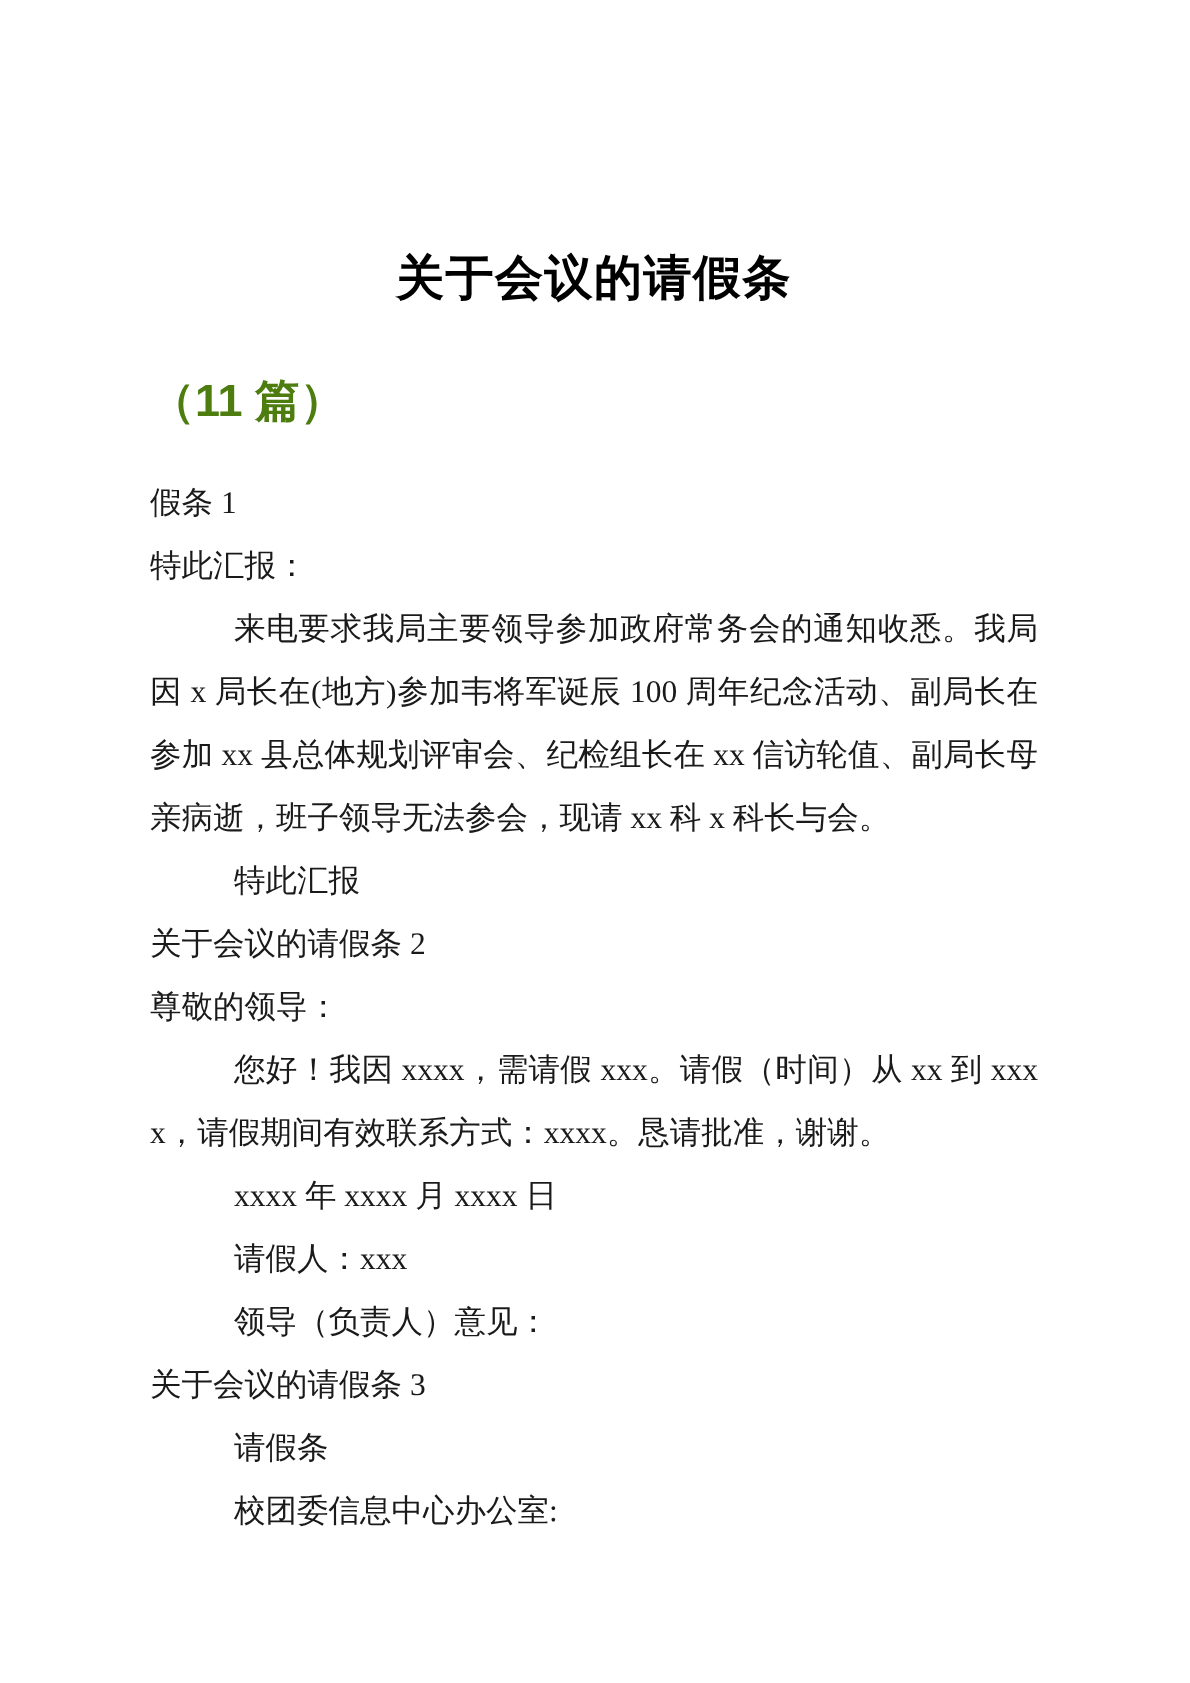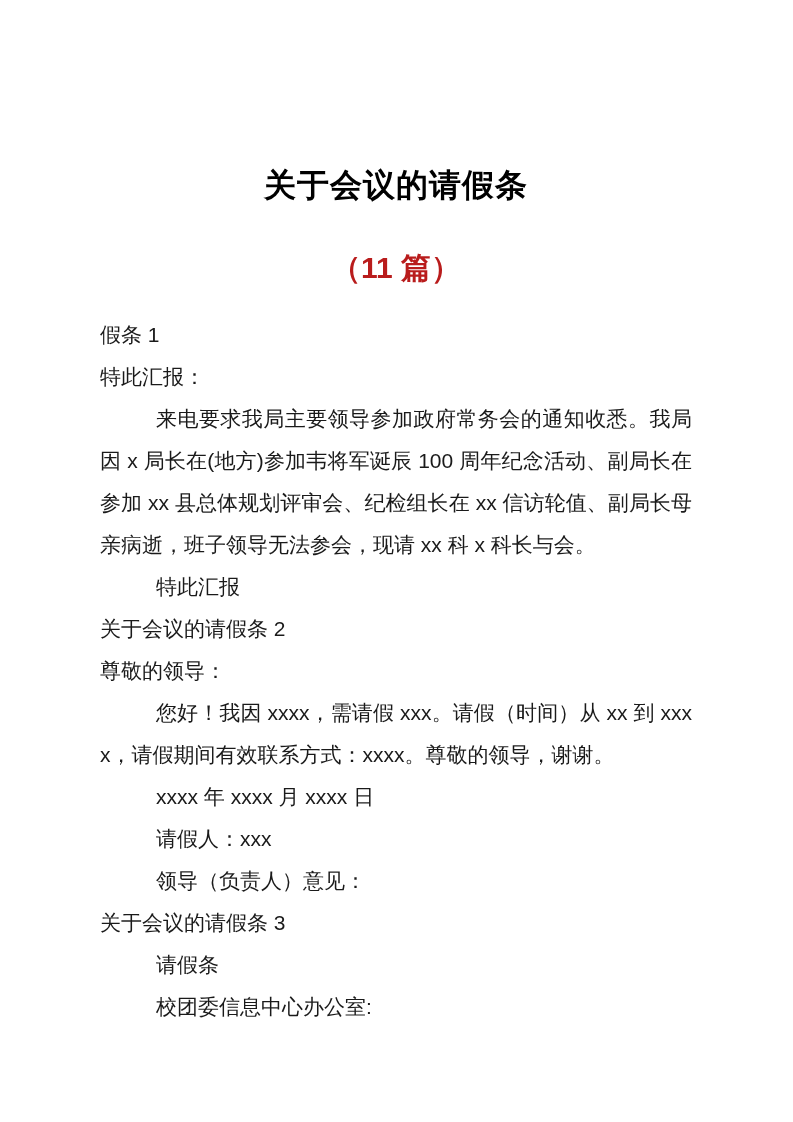--- a/index.html
+++ b/index.html
@@ -31,27 +31,28 @@
     text-align: center;
     color: #000000;
     letter-spacing: 1px;
     white-space: nowrap;
   }
   .doc-subtitle {
     margin: 38px 0 0 0;
     font-size: 30px;
     line-height: 44px;
     font-weight: bold;
-    text-align: center;
-    color: #b91c1c;
+    text-align: left;
+    color: #4d7c0f;
     white-space: nowrap;
   }
   .doc-body {
     margin-top: 24px;
     width: 592px;
+    font-family: Liberation Serif, serif;
   }
   .para {
     margin: 0;
     font-size: 21px;
     line-height: 42px;
     font-weight: 400;
     color: #1a1a1a;
     text-align: left;
     word-break: break-all;
     overflow-wrap: break-word;
@@ -78,21 +79,21 @@
 
       <p class="para indent justify">来电要求我局主要领导参加政府常务会的通知收悉。我局因 x 局长在(地方)参加韦将军诞辰 100 周年纪念活动、副局长在参加 xx 县总体规划评审会、纪检组长在 xx 信访轮值、副局长母亲病逝，班子领导无法参会，现请 xx 科 x 科长与会。</p>
 
       <p class="para indent">特此汇报</p>
 
 
       <p class="para">关于会议的请假条 2</p>
 
       <p class="para">尊敬的领导：</p>
 
-      <p class="para indent justify">您好！我因 xxxx，需请假 xxx。请假（时间）从 xx 到 xxxx，请假期间有效联系方式：xxxx。尊敬的领导，谢谢。</p>
+      <p class="para indent justify">您好！我因 xxxx，需请假 xxx。请假（时间）从 xx 到 xxxx，请假期间有效联系方式：xxxx。恳请批准，谢谢。</p>
 
       <p class="para indent">xxxx 年 xxxx 月 xxxx 日</p>
 
       <p class="para indent">请假人：xxx</p>
 
       <p class="para indent">领导（负责人）意见：</p>
 
       <p class="para">关于会议的请假条 3</p>
 
       <p class="para indent">请假条</p>

